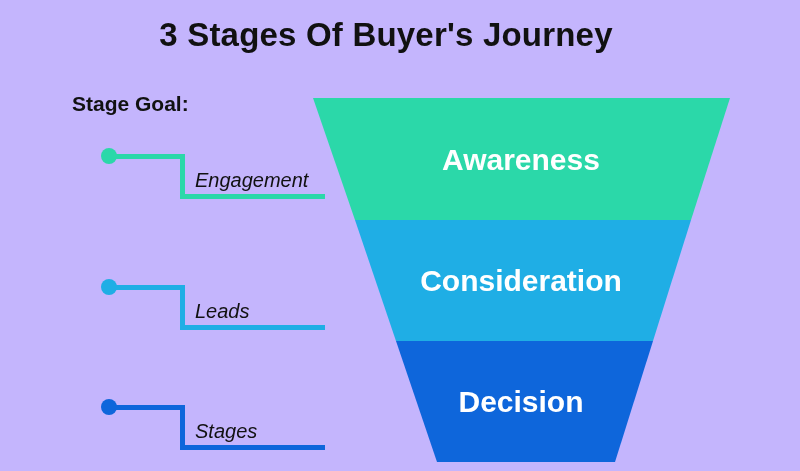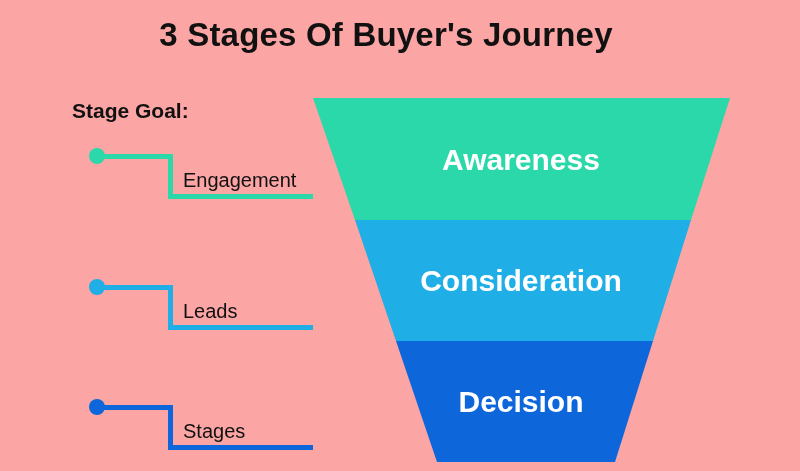--- a/index.html
+++ b/index.html
@@ -1,50 +1,51 @@
 <!DOCTYPE html>
 <html><head>
 <meta charset="utf-8">
 <style>
   html, body { margin: 0; padding: 0; background: #ffffff; }
   .page {
     position: relative;
     width: 800px;
     height: 471px;
-    background: #fca5a5;
+    background: #c4b5fd;
     overflow: hidden;
     font-family: "Liberation Sans", sans-serif;
   }
   .title {
     position: absolute;
     top: 16px;
     left: 0;
     width: 100%;
     box-sizing: border-box;
     padding-right: 28px;
     margin: 0;
     text-align: center;
     font-size: 33px;
     font-weight: 700;
     color: #111111;
     letter-spacing: 0.2px;
   }
   .goal-heading {
     position: absolute;
     left: 72px;
-    top: 99px;
+    top: 92px;
     font-size: 21px;
     font-weight: 700;
     color: #111111;
   }
   .goal {
     position: absolute;
-    left: 0;
+    left: 12px;
     width: 320px;
     height: 60px;
+    font-style: italic;
   }
   .g1 { top: 148px; }
   .g2 { top: 279px; }
   .g3 { top: 399px; }
   .goal .dot {
     position: absolute;
     left: 89px; top: 0;
     width: 16px; height: 16px;
     border-radius: 50%;
   }

